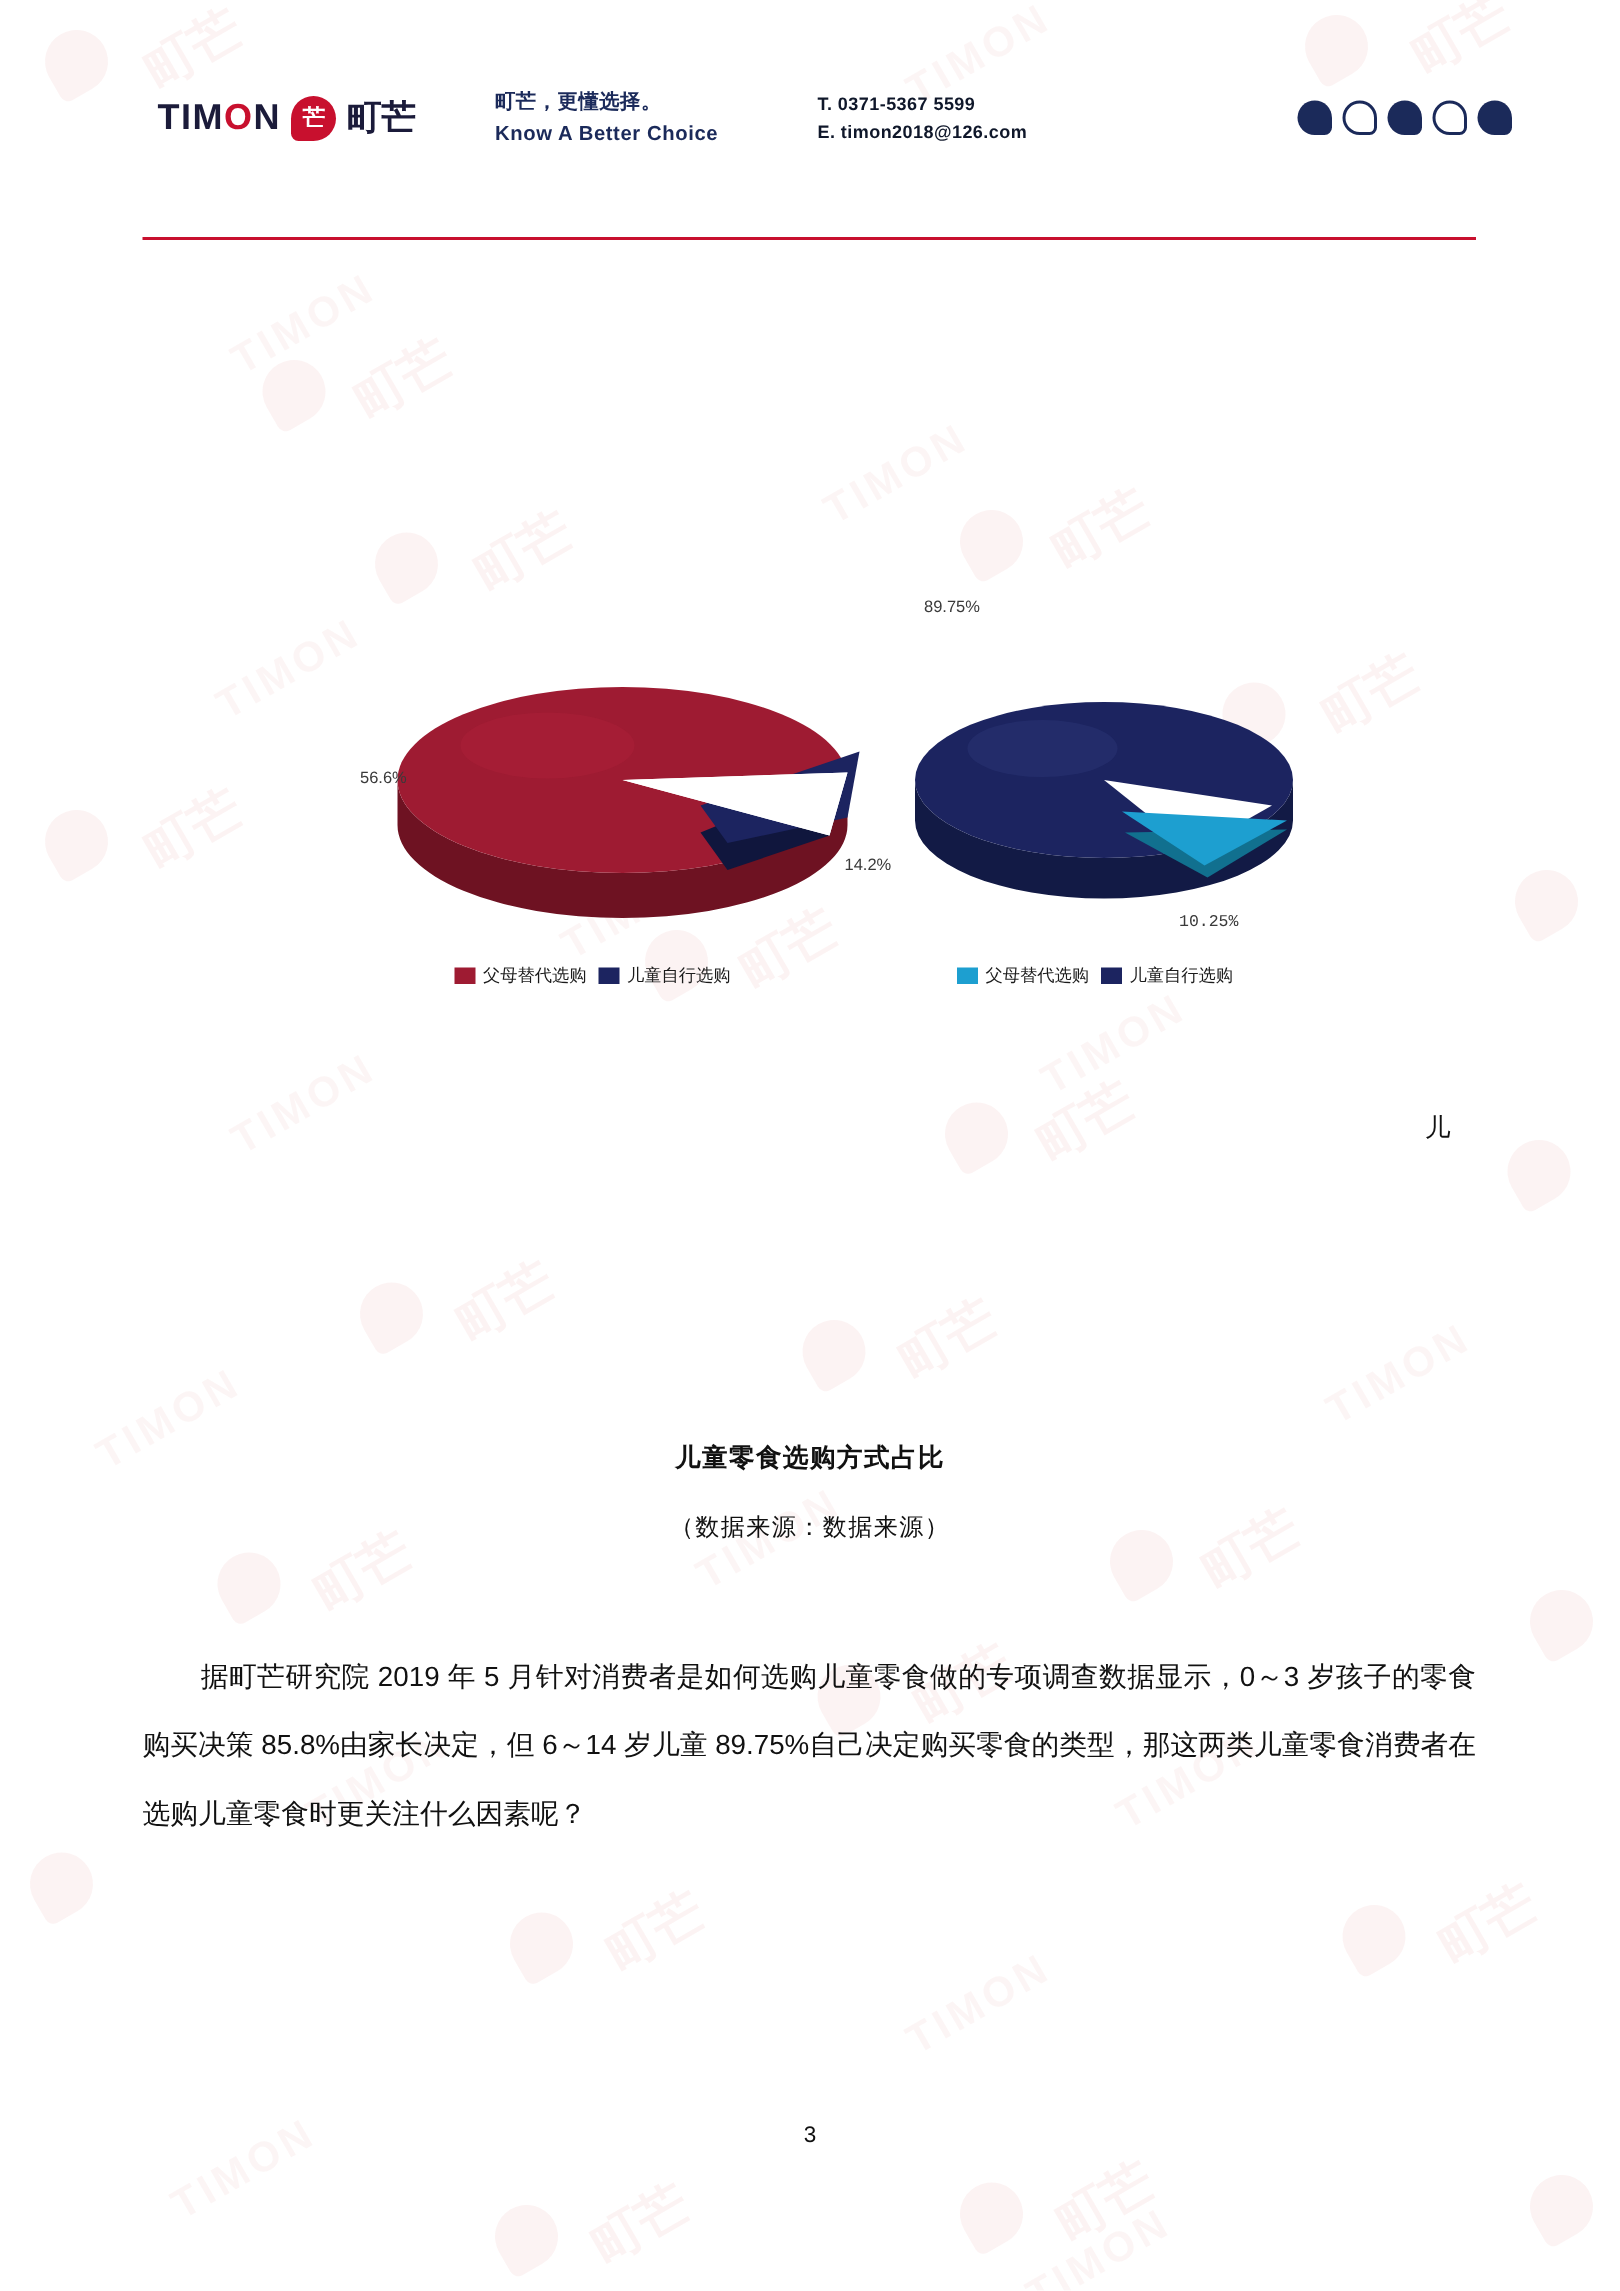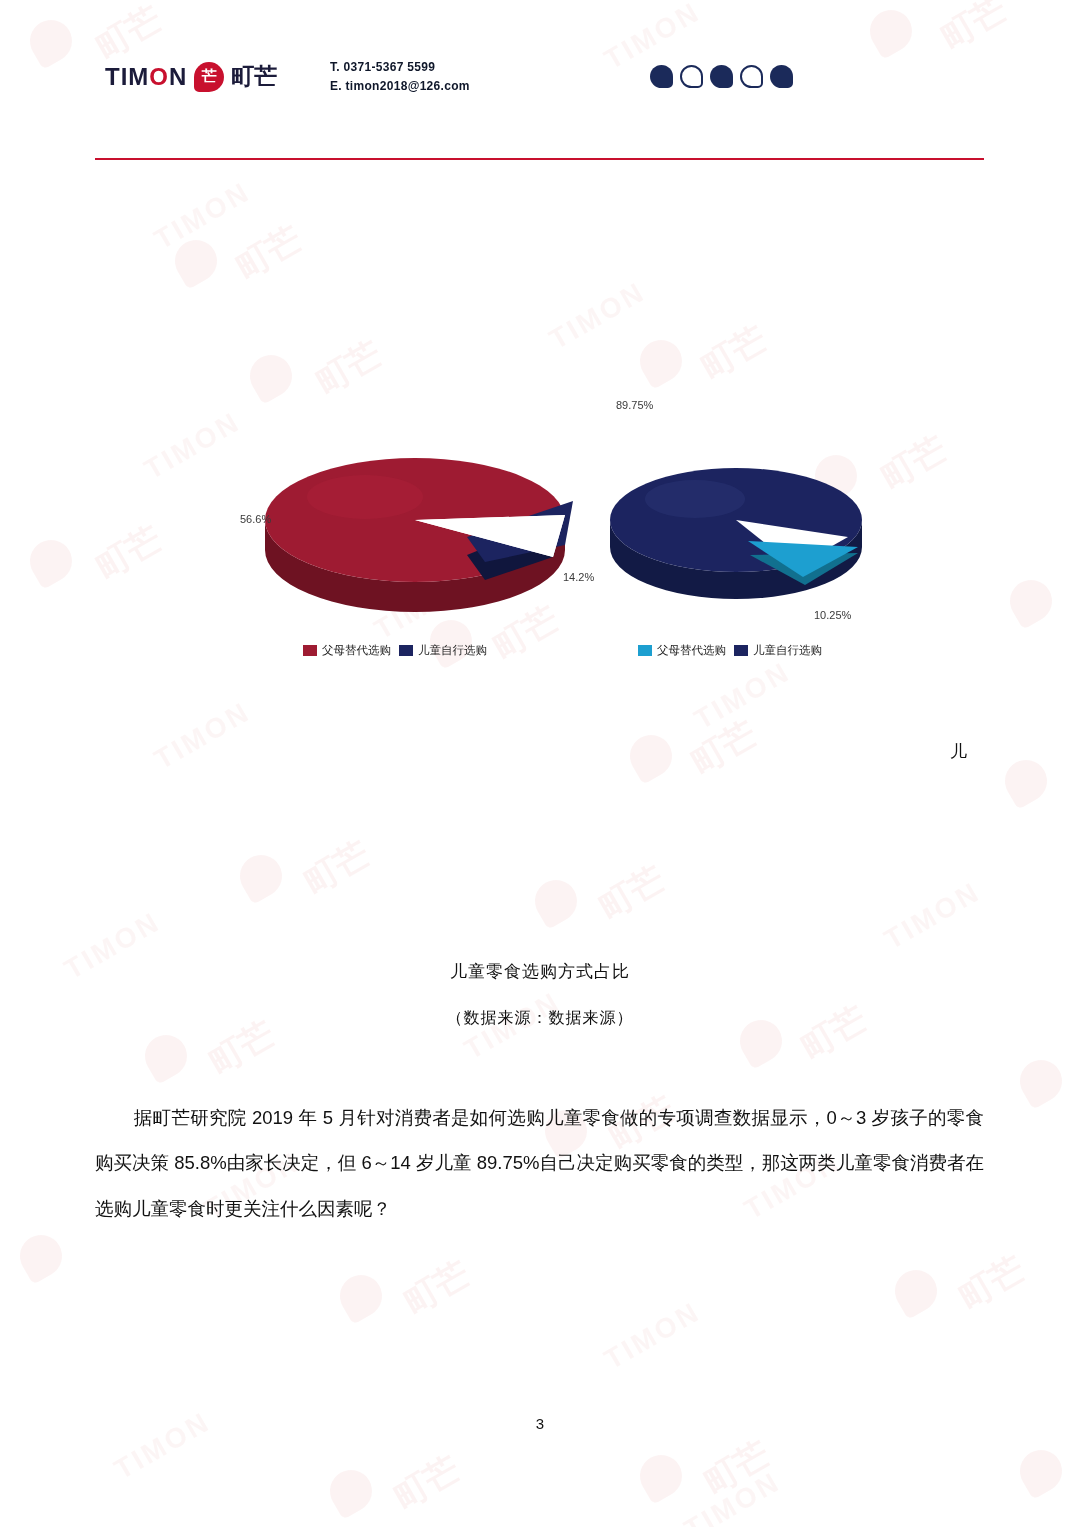--- a/index.html
+++ b/index.html
@@ -188,21 +188,21 @@
     color: #111;
   }
   .caption {
     position: relative;
     z-index: 2;
     text-align: center;
     font-size: 17px;
     color: #111;
     letter-spacing: 1px;
   }
-  .caption.c1 { margin-top: 330px; }
+  .caption.c1 { margin-top: 330px; font-weight: bold; }
   .caption.c2 { margin-top: 25px; font-size: 16px; }
 
   .body-text {
     position: relative;
     z-index: 2;
     margin: 66px 96px 0 95px;
     font-size: 18.5px;
     line-height: 2.45;
     color: #111;
     text-align: justify;
@@ -295,20 +295,24 @@
   <div class="wm wm-text" style="left:680px;top:1490px;">TIMON</div>
   <div class="wm wm-logo" style="left:1020px;top:1450px;"></div>
 </div>
 
 <div class="header">
   <div class="header-inner">
     <div class="logo-block">
       <div class="logo-timon"><span>TIM</span><span class="o">O</span><span>N</span></div>
       <div class="logo-mark">芒</div>
       <div class="logo-cn">町芒</div>
+    </div>
+    <div class="slogan">
+      <div>町芒，更懂选择。</div>
+      <div>Know A Better Choice</div>
     </div>
     <div class="contact">
       <div>T. 0371-5367 5599</div>
       <div>E. timon2018@126.com</div>
     </div>
     <div class="bubbles">
       <div class="bub solid-navy"></div>
       <div class="bub outline-navy"></div>
       <div class="bub solid-navy"></div>
       <div class="bub outline-navy"></div>
@@ -357,21 +361,21 @@
 
       <ellipse cx="105" cy="104" rx="50" ry="19" fill="#27306f" opacity="0.7"></ellipse>
 
       <path d="M146 125 L258 142 L205 172 Z" fill="#ffffff"></path>
 
       <path d="M160 160 L268 158 L215 190 Z" fill="#11708f"></path>
 
       <path d="M158 146 L268 152 L213 182 Z" fill="#1d9fd0"></path>
     </svg>
     <div class="pie-label" style="left:26px;top:-12px;">89.75%</div>
-    <div class="pie-label" style="left:224px;top:198px;">10.25%</div>
+    <div class="pie-label" style="left:196px;top:198px;font-family:Liberation Mono, monospace;">10.25%</div>
     <div class="legend" style="left:48px;top:248px;">
       <div class="legend-item">
         <span class="swatch" style="background:#1d9fd0"></span>
         <span>父母替代选购</span>
       </div>
       <div class="legend-item">
         <span class="swatch" style="background:#1c2460"></span>
         <span>儿童自行选购</span>
       </div>
     </div>

